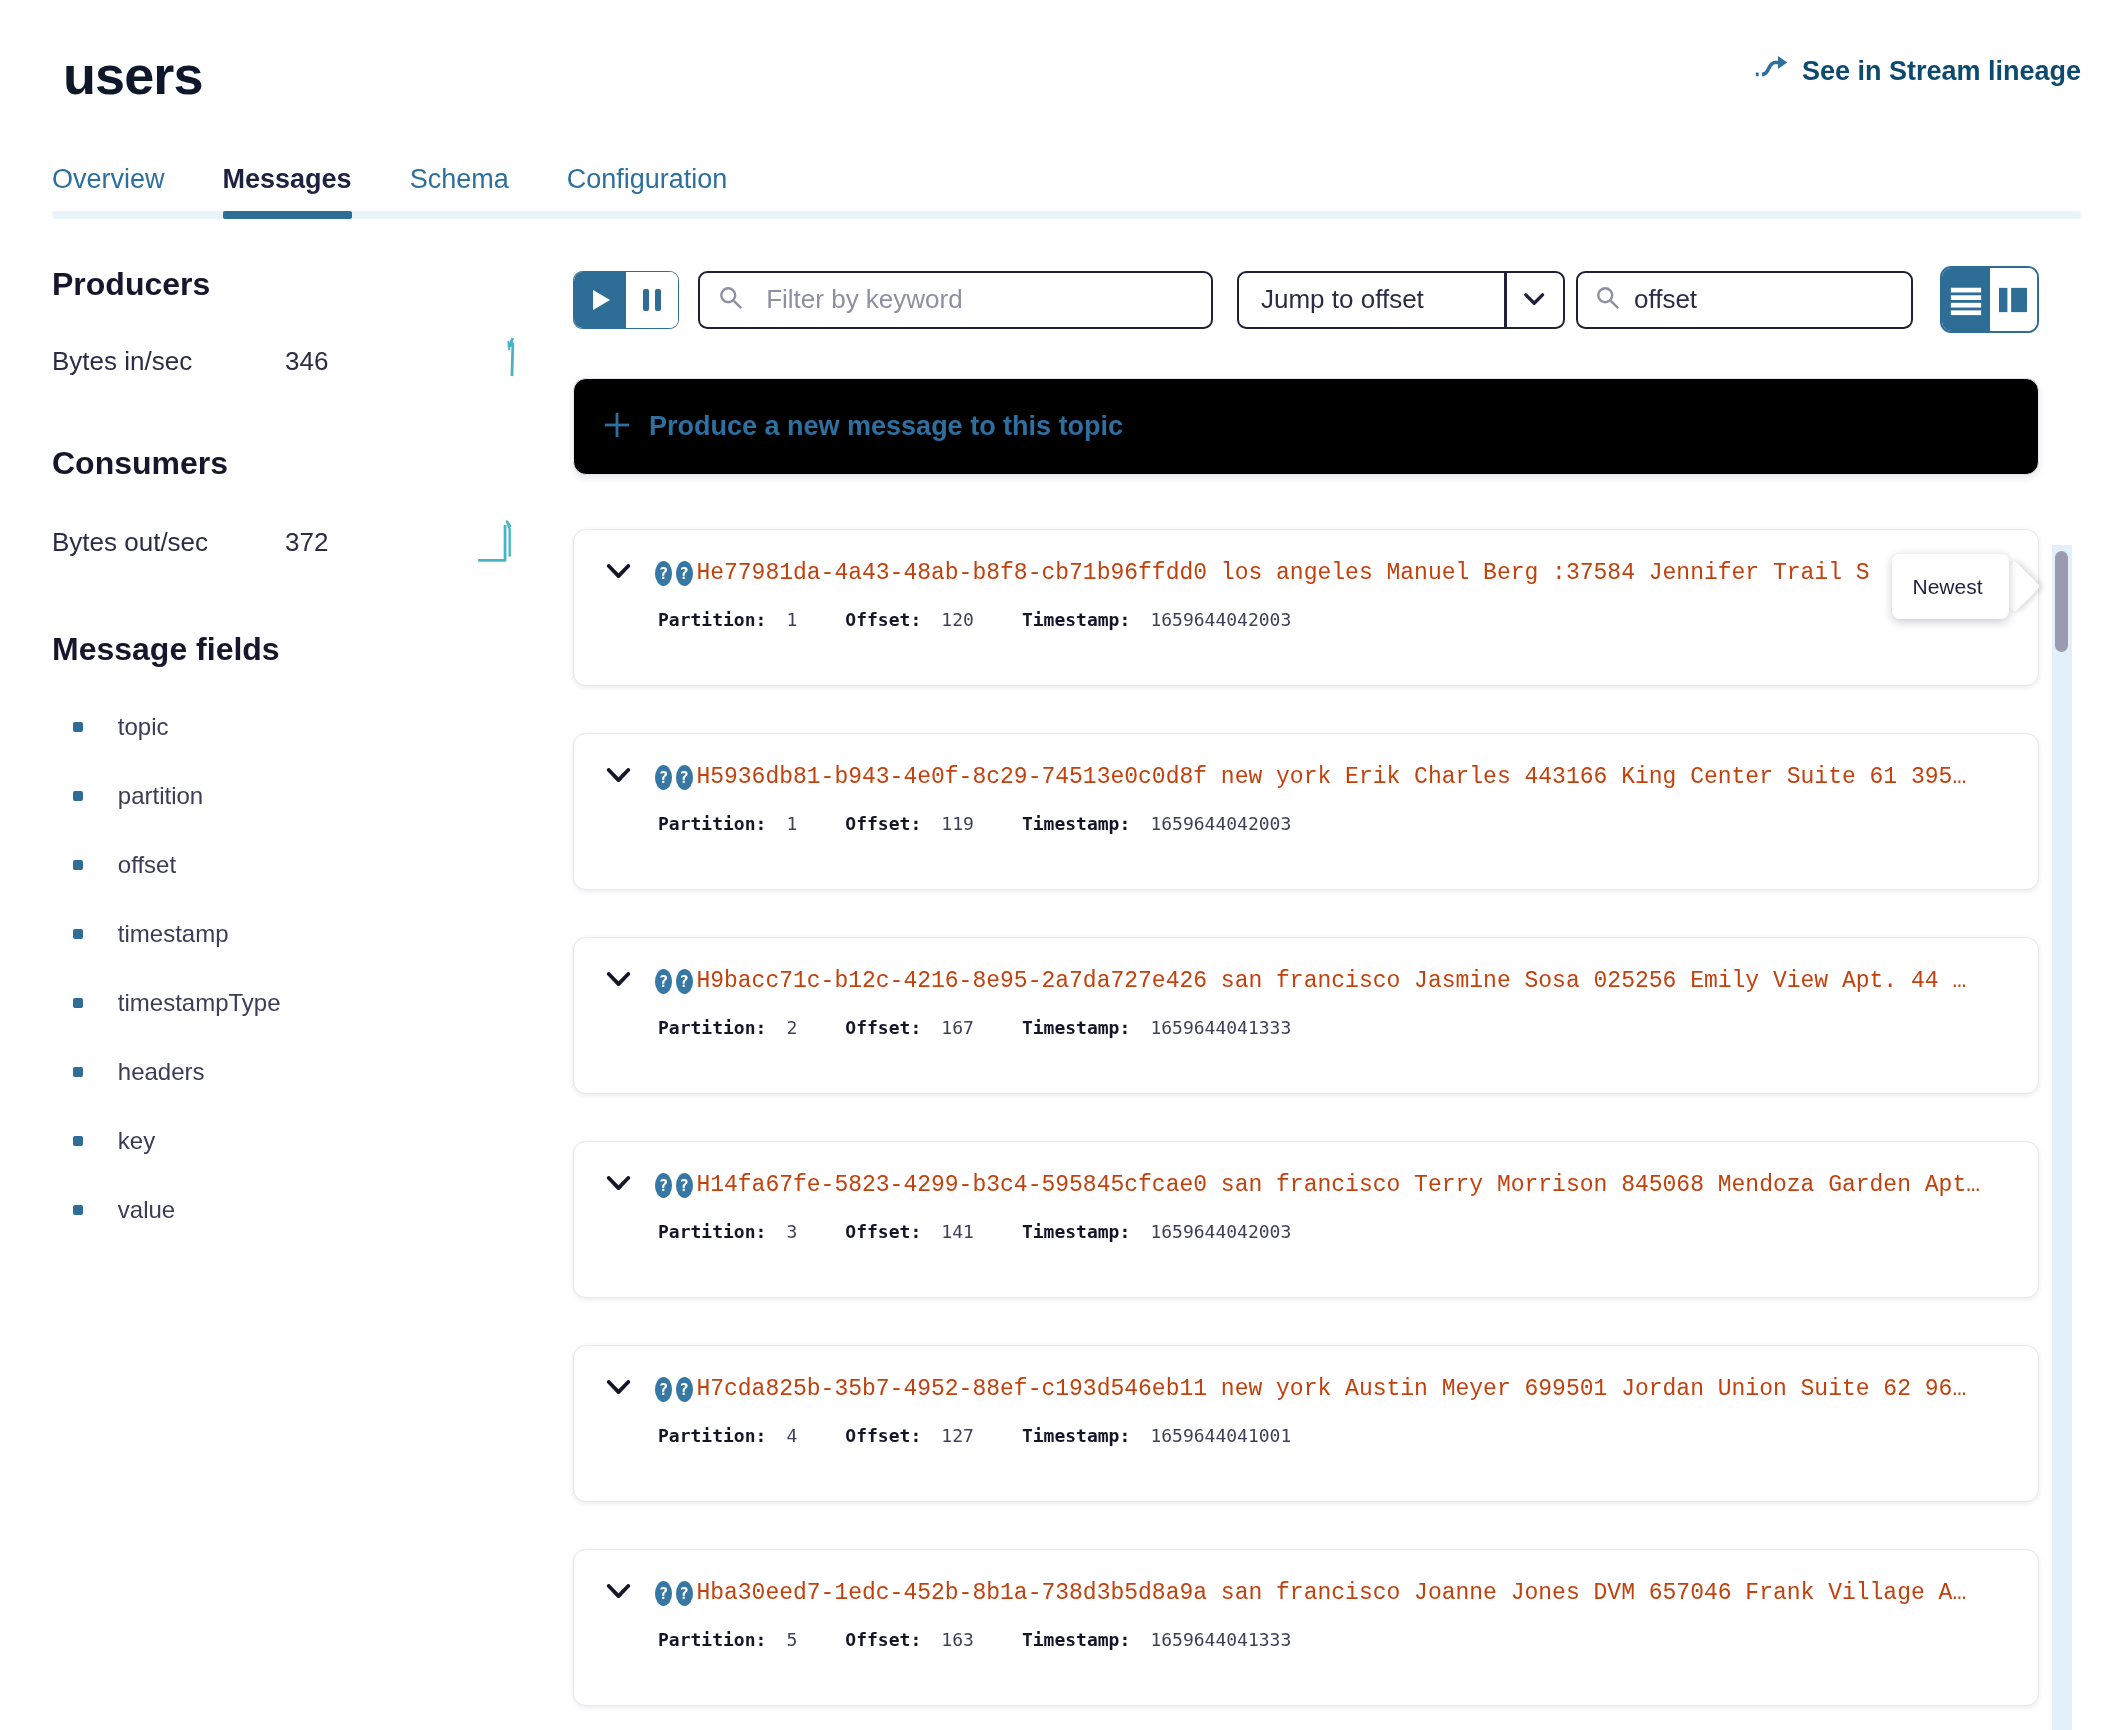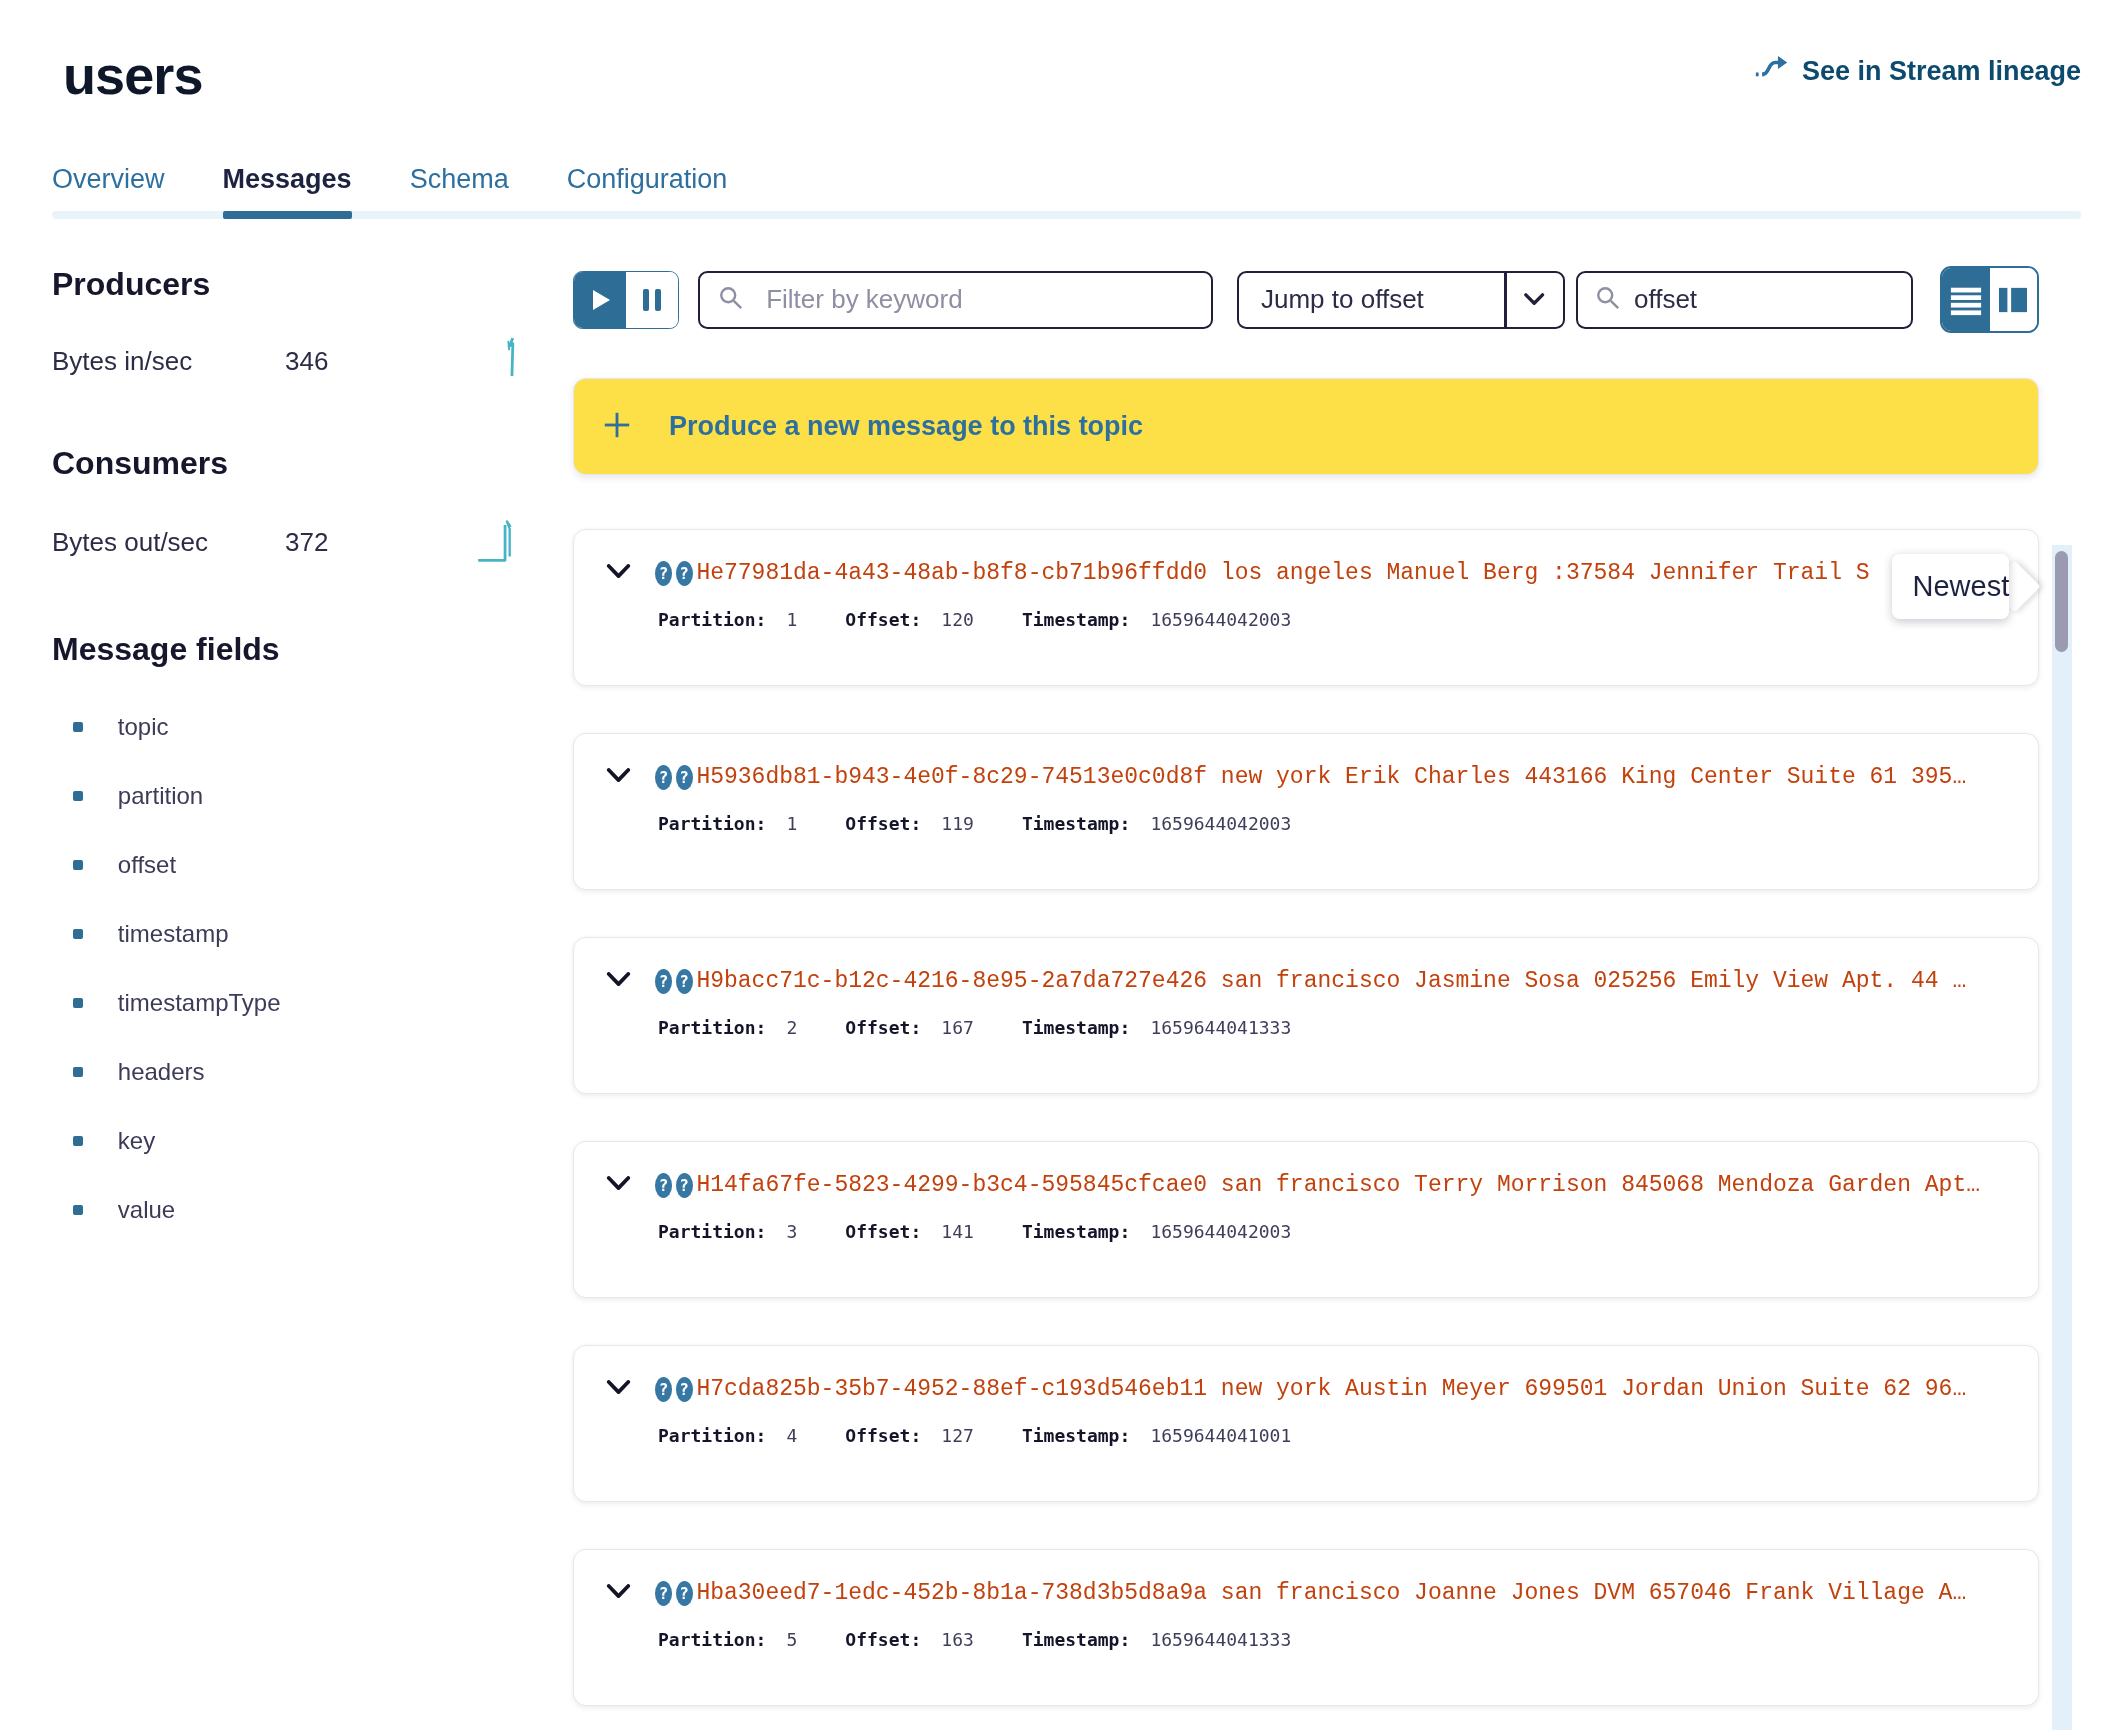--- a/index.html
+++ b/index.html
@@ -56,21 +56,21 @@
   .offsetbox { width:337px; margin-left:11.2px; padding:0 17px; gap:11.2px; }
   .offsetbox input { border:none; outline:none; flex:1; font-size:26px; font-family:"Liberation Sans",sans-serif; color:#2c2c47; min-width:0; }
 
   .viewtoggle { margin-left:auto; display:flex; width:99px; height:67px; border:2.3px solid #2e6e96; border-radius:11.2px; overflow:hidden; }
   .vt-list { flex:1; background:#2e6e96; display:grid; place-items:center; cursor:pointer; }
   .vt-cols { flex:1; background:#ffffff; display:grid; place-items:center; cursor:pointer; }
 
   
   .produce { margin-top:45px; height:97px; border:1.4px solid #e5e5ee; border-radius:13px;
              box-shadow:0 2.8px 7.5px rgba(25,25,60,.10); display:flex; align-items:center;
-             padding:0 28px; gap:37px; cursor:pointer; background:#fde047; }
+             padding:0 28px; gap:17px; cursor:pointer; background:#000000; }
   .produce-label { color:#2d6f9e; font-weight:700; font-size:27px; }
 
   
   .msglist { margin-top:54px; display:flex; flex-direction:column; gap:47px; }
   .msg { height:157px; border:1.4px solid #e7e7ef; border-radius:13px; background:#fff;
          box-shadow:0 1.9px 5.6px rgba(25,25,60,.08); padding:30px 22.4px 0 32px; overflow:hidden; }
   .msg-top { display:flex; align-items:center; white-space:nowrap; overflow:hidden; cursor:pointer; }
   .chev { flex:none; margin-right:24px; display:block; }
   .repl { display:inline-block; width:17px; height:25px; border-radius:50%; background:#3677a3; color:#ffffff;
           font-size:16px; font-weight:700; text-align:center; line-height:25px;
@@ -82,21 +82,21 @@
   
   .scroll-track { position:absolute; top:545px; bottom:0; right:52px; width:20.5px; background:#e3f0f9; }
   .scroll-thumb { position:absolute; top:5.6px; left:3.7px; width:13px; height:101px; border-radius:7.5px; background:#9a9ab0; cursor:pointer; }
 
   
   .newest { position:absolute; top:554px; left:1892px; width:149px; height:65px; z-index:5; }
   .newest-arrow { position:absolute; left:104px; top:14px; width:37px; height:37px; background:#ffffff; transform:rotate(45deg);
                   border-radius:3.7px; box-shadow:1.9px -1.9px 6.5px rgba(20,20,50,.18); z-index:1; }
   .newest-box { position:absolute; left:0; top:0; width:117px; height:65px; background:#ffffff; border-radius:7.5px;
                 box-shadow:0 2.8px 9.3px rgba(20,20,50,.22); display:flex; align-items:center; padding-left:20.5px;
-                font-size:29px; color:#1d2240; z-index:2; }
+                font-size:21px; color:#1d2240; z-index:2; }
 </style>
 </head>
 <body>
 
 <div class="page">
 
   <div class="header">
     <h1 class="title">users</h1>
     <div class="lineage">
       <span>

